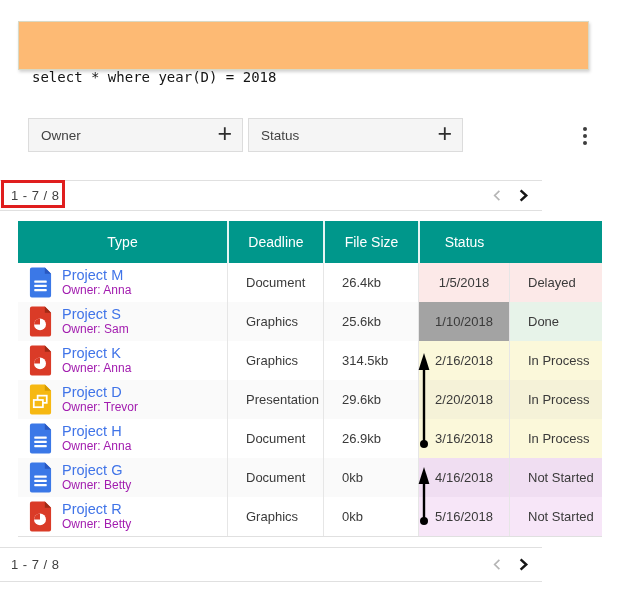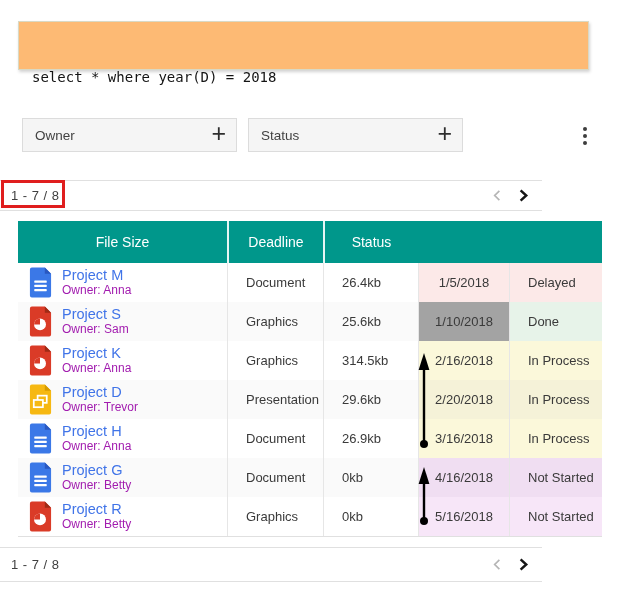--- a/index.html
+++ b/index.html
@@ -15,21 +15,21 @@
     font-family:"DejaVu Sans Mono",monospace;font-size:14px;line-height:20px;color:#141414;
     white-space:pre;
   }
   
   .chip{
     position:absolute;top:118px;height:34px;width:215px;box-sizing:border-box;
     background:#f5f5f5;border:1px solid #dcdcdc;
     display:flex;align-items:center;justify-content:space-between;
     padding:0 10px 0 12px;cursor:pointer;
   }
-  .chip-owner{left:22px;}
+  .chip-owner{left:28px;}
   .chip-status{left:248px;}
   .chip-label{font-size:13.5px;color:#424242;}
   .chip-plus{font-size:25px;font-weight:300;color:#2e2e2e;line-height:1;margin-top:-3px;}
   
   .kebab{position:absolute;left:580px;top:124px;width:10px;height:24px;
     display:flex;flex-direction:column;align-items:center;justify-content:center;cursor:pointer;}
   .kebab i{width:4px;height:4px;border-radius:50%;background:#3d3d3d;margin:1.6px 0;}
   
   .pagebar{
     position:absolute;left:0;width:542px;box-sizing:border-box;
@@ -137,22 +137,23 @@
         <svg width="15" height="15" viewBox="0 0 16 16">
             <path d="M6 2.5L12 8l-6 5.5" fill="none" stroke="#151515" stroke-width="2.6"></path>
           </svg>
       </span>
     </span>
   </div>
   <div class="redbox" style="border-color: rgb(224, 30, 30);"></div>
 
   <div class="gtable">
     <div class="thead" style="background-color: rgb(0, 151, 139);">
+      <div class="th">Type</div>
+      <div class="th">Deadline</div>
       <div class="th">File Size</div>
-      <div class="th">Deadline</div>
       <div class="th">Status</div>
     </div>
     <div class="tbody">
 
       <div class="trow">
         <div class="cell c-search">
           <span class="file-icon" data-icon="document">
             <svg class="ic ic-doc" width="25" height="31" viewBox="0 0 26 32">
                 <use href="#sym-document"></use>
               </svg>

